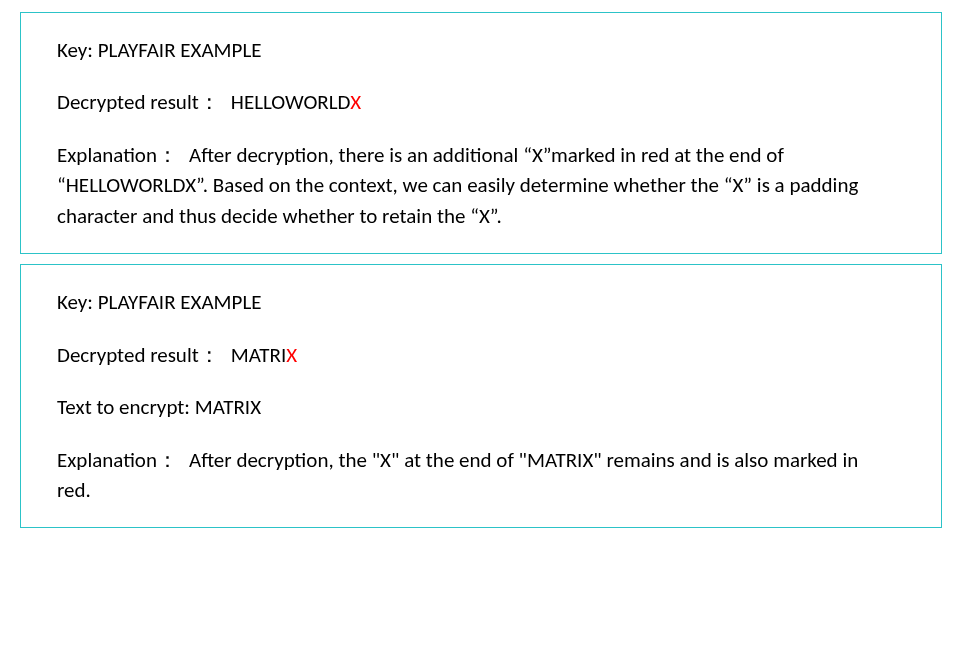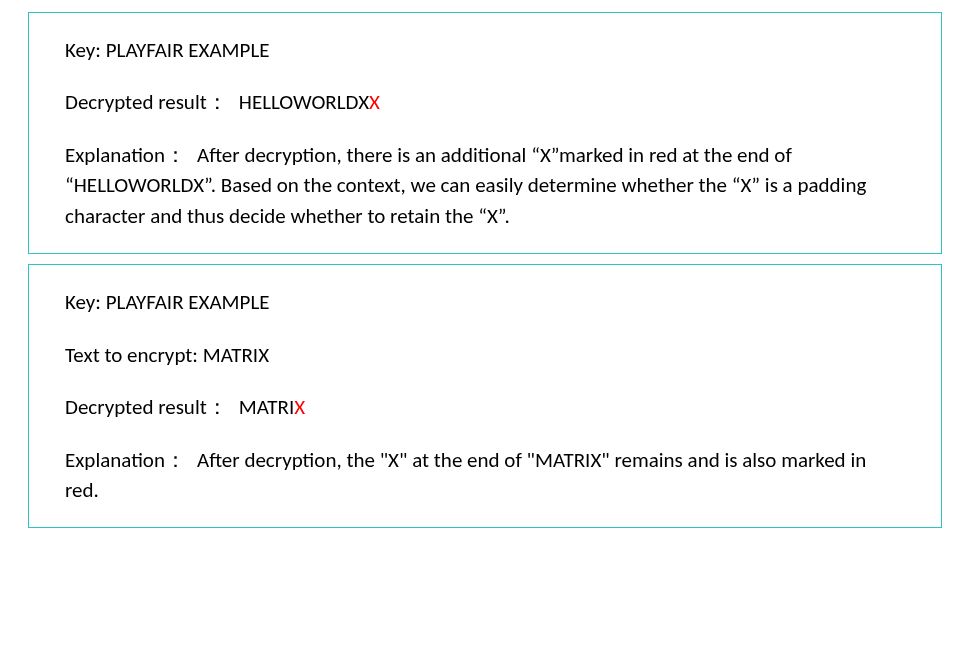--- a/index.html
+++ b/index.html
@@ -10,21 +10,21 @@
     body {
       background: #ffffff;
       font-family: Calibri, "Segoe UI", Arial, sans-serif;
       font-size: 21px;
       color: #000000;
       padding: 8px 0;
       width: 962px;
     }
     .example-box {
       border: 1.5px solid #2cc3c8;
-      margin: 4px 20px 10px 28px;
+      margin: 4px 20px 10px 20px;
       padding: 22px 56px 22px 36px;
       line-height: 1.45;
     }
     .example-box p {
       margin: 0 0 22px 0;
     }
     .example-box p:last-child {
       margin-bottom: 0;
     }
     .red-x {
@@ -36,33 +36,33 @@
     }
   </style>
 </head>
 <body>
 
 <div class="example-box">
   <p>
     <span>Key: </span><span>PLAYFAIR EXAMPLE</span>
   </p>
   <p>
-    <span>Decrypted result： </span><span class="result-gap"></span><span>HELLOWORLDX</span><span class="red-x">X</span>
+    <span>Decrypted result： </span><span class="result-gap"></span><span>HELLOWORLD</span><span class="red-x">X</span>
   </p>
   <p>
     <span>Explanation： </span><span class="result-gap"></span><span>After decryption, there is an additional “X”marked in red at the end of “HELLOWORLDX”. Based on the context, we can easily determine whether the “X” is a padding character and thus decide whether to retain the “X”.</span>
   </p>
 </div>
 
 <div class="example-box">
   <p>
     <span>Key: </span><span>PLAYFAIR EXAMPLE</span>
   </p>
   <p>
-    <span>Text to encrypt: </span><span>MATRIX</span>
+    <span>Decrypted result： </span><span class="result-gap"></span><span>MATRI</span><span class="red-x">X</span>
   </p>
   <p>
-    <span>Decrypted result： </span><span class="result-gap"></span><span>MATRI</span><span class="red-x">X</span>
+    <span>Text to encrypt: </span><span>MATRIX</span>
   </p>
   <p>
     <span>Explanation： </span><span class="result-gap"></span><span>After decryption, the "X" at the end of "MATRIX" remains and is also marked in red.</span>
   </p>
 </div>
 
 </body></html>

